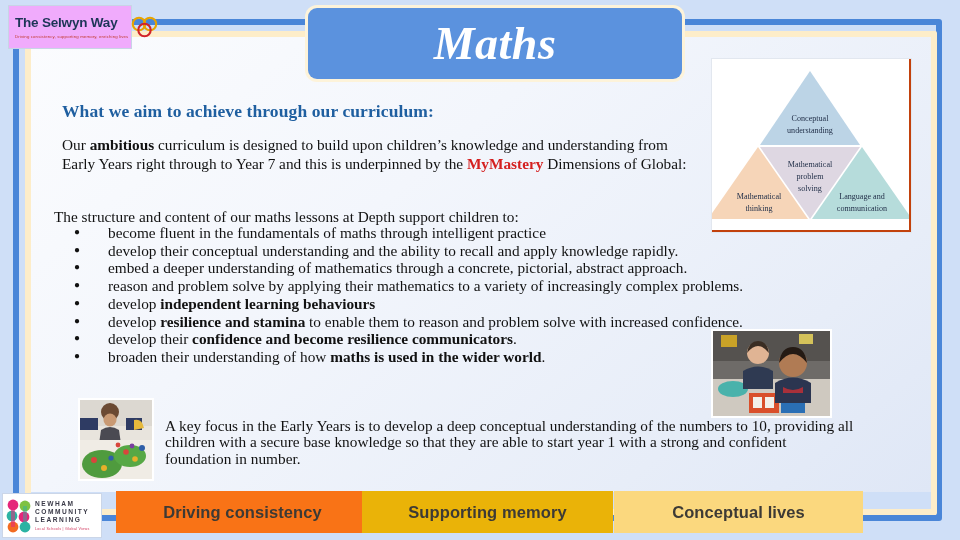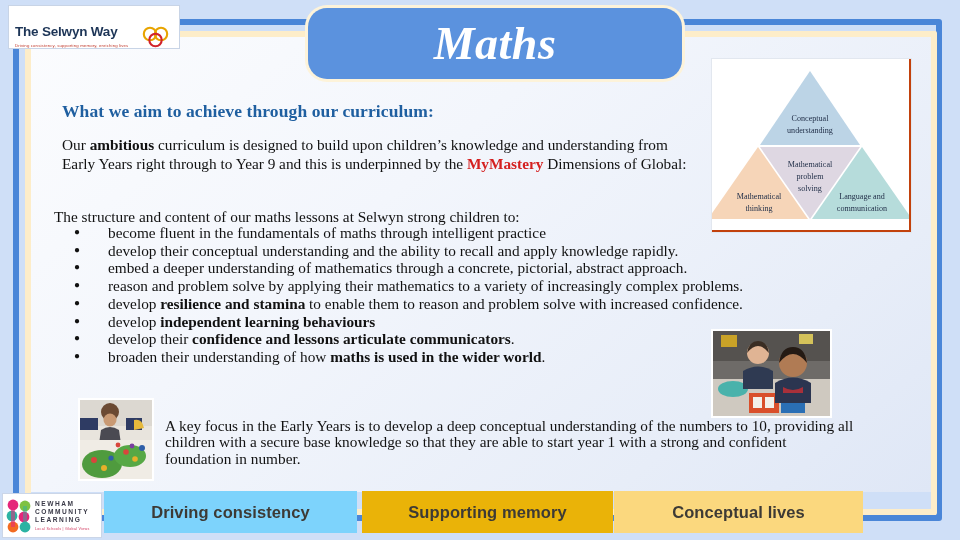--- a/index.html
+++ b/index.html
@@ -21,40 +21,40 @@
     border:6px solid #fdedc9;border-radius:2px;box-sizing:border-box;
     background:transparent;
   }
   .canvas{
     position:absolute;left:31px;top:37px;width:900px;height:455px;
     background:linear-gradient(140deg,#fbfcfe 0%,#f3f6fc 38%,#e7edf8 78%,#dfe7f6 100%);
   }
 
   
   .selwyn-way{
-    position:absolute;left:8px;top:5px;width:172px;height:44px;
-    background:#ffffff;border:1px solid #c8d4e6;
-    display:flex;align-items:flex-end;padding:0 6px;box-sizing:border-box;
+    position:absolute;left:8px;top:5px;width:124px;height:44px;
+    background:#f0abfc;border:1px solid #c8d4e6;
+    display:flex;align-items:center;padding:0 6px;box-sizing:border-box;
   }
   .sw-text{flex:1;}
   .sw-title{
     font-family:"Liberation Sans",sans-serif;font-weight:bold;
     font-size:13.5px;color:#1d3557;letter-spacing:-0.2px;line-height:15px;
     white-space:nowrap;
   }
   .sw-tag{
     font-family:"Liberation Sans",sans-serif;font-size:4.3px;color:#c0392b;
     margin-top:4px;white-space:nowrap;letter-spacing:0.15px;
   }
   .sw-rings{width:34px;height:22px;flex:none;}
 
   
   .title-box{
     position:absolute;left:308px;top:8px;width:374px;height:71px;
-    background:#5b92de;border-radius:19px;
+    background:#5b92de;border-radius:9px;
     display:flex;align-items:center;justify-content:center;
     box-shadow:0 0 0 3px #fdf3da;
   }
   .title-text{
     font-family:"Liberation Serif",serif;font-style:italic;font-weight:bold;
     font-size:46px;color:#ffffff;letter-spacing:0.5px;
   }
 
   
   .aim-heading{
@@ -107,21 +107,21 @@
   .photo-children{left:711px;top:329px;width:121px;height:89px;}
   .photo-eyfs{left:78px;top:398px;width:76px;height:83px;}
 
   
   .footer-bar{
     position:absolute;top:491px;height:42px;
     display:flex;align-items:center;justify-content:center;
     font-family:"Liberation Sans",sans-serif;font-weight:bold;
     font-size:16.5px;color:#3d3a35;letter-spacing:0.1px;
   }
-  .fb1{left:104px;width:253px;background:#7dd3fc;}
+  .fb1{left:116px;width:253px;background:#f97316;}
   .fb2{left:362px;width:251px;background:#eab308;}
   .fb3{left:614px;width:249px;background:#fbd87e;}
 
   .newham{
     position:absolute;left:2px;top:493px;width:100px;height:45px;
     background:#ffffff;border:1px solid #cbd6e8;
     display:flex;align-items:center;box-sizing:border-box;padding:0 3px;
   }
   .nw-dots{width:26px;height:34px;flex:none;}
   .nw-text{margin-left:3px;}
@@ -174,32 +174,32 @@
       <circle cx="16.5" cy="14" r="6.2" fill="none" stroke="#d1232a" stroke-width="2.1"></circle>
     </svg>
   </div>
 
   <div class="title-box">
     <span class="title-text">Maths</span>
   </div>
 
   <div class="aim-heading">What we aim to achieve through our curriculum:</div>
 
-  <div class="intro"><span>Our </span><b>ambitious</b><span> curriculum is designed to build upon children’s knowledge and understanding from Early Years right through to Year 9 and this is underpinned by the </span><span class="mymastery">MyMastery</span><span> Dimensions of Global:</span></div>
-
-  <div class="structure-lead">The structure and content of our maths lessons at Selwyn strong children to:</div>
+  <div class="intro"><span>Our </span><b>ambitious</b><span> curriculum is designed to build upon children’s knowledge and understanding from Early Years right through to Year 7 and this is underpinned by the </span><span class="mymastery">MyMastery</span><span> Dimensions of Global:</span></div>
+
+  <div class="structure-lead">The structure and content of our maths lessons at Depth support children to:</div>
 
   <ul class="bullets">
     <li><span>become fluent in the fundamentals of maths through intelligent practice</span><b></b><span></span></li>
     <li><span>develop their conceptual understanding and the ability to recall and apply knowledge rapidly.</span><b></b><span></span></li>
     <li><span>embed a deeper understanding of mathematics through a concrete, pictorial, abstract approach.</span><b></b><span></span></li>
     <li><span>reason and problem solve by applying their mathematics to a variety of increasingly complex problems.</span><b></b><span></span></li>
+    <li><span>develop </span><b>independent learning behaviours</b><span></span></li>
     <li><span>develop </span><b>resilience and stamina</b><span> to enable them to reason and problem solve with increased confidence.</span></li>
-    <li><span>develop </span><b>independent learning behaviours</b><span></span></li>
-    <li><span>develop their </span><b>confidence and lessons articulate communicators</b><span>.</span></li>
+    <li><span>develop their </span><b>confidence and become resilience communicators</b><span>.</span></li>
     <li><span>broaden their understanding of how </span><b>maths is used in the wider world</b><span>.</span></li>
   </ul>
 
   <div class="early-years">A key focus in the Early Years is to develop a deep conceptual understanding of the numbers to 10, providing all children with a secure base knowledge so that they are able to start year 1 with a strong and confident foundation in number.</div>
 
   <div class="tri-card">
     <svg width="197" height="171" viewBox="0 0 197 171">
       <rect width="197" height="171" fill="#ffffff"></rect>
 
       <polygon points="98,12 148,86 48,86" fill="#bcd4e6"></polygon>

